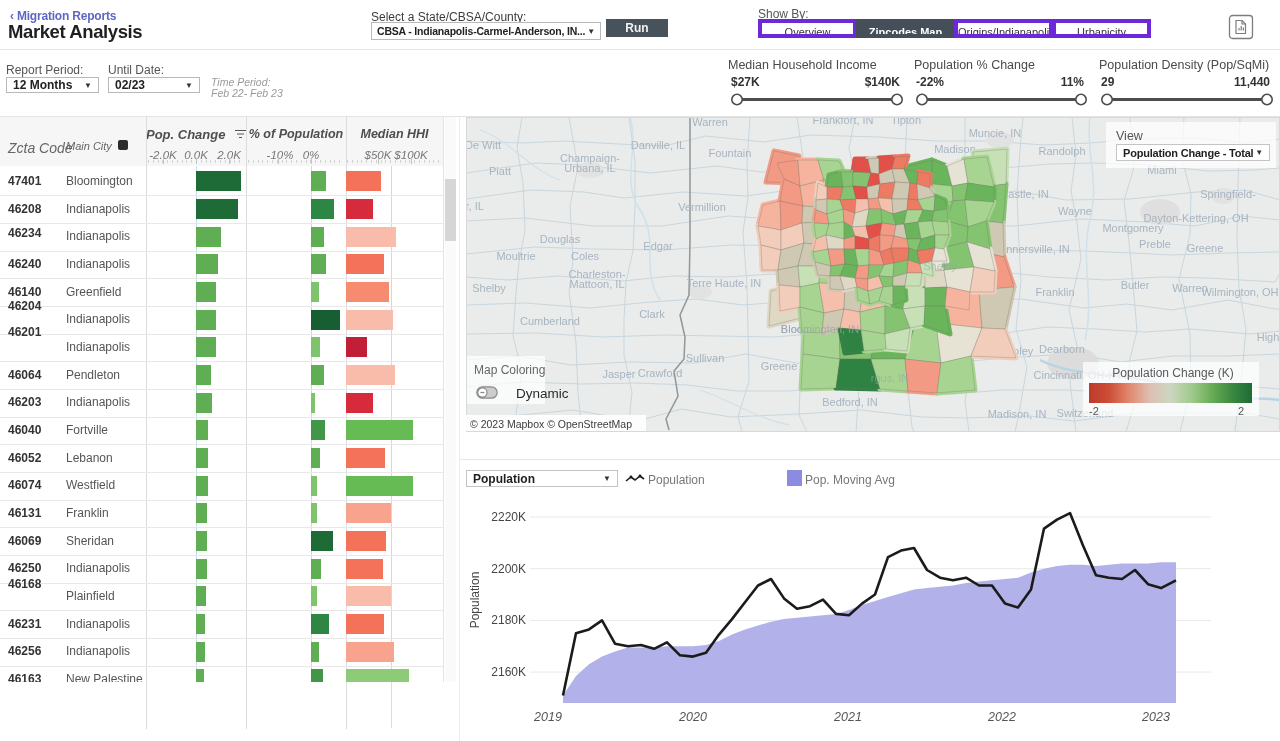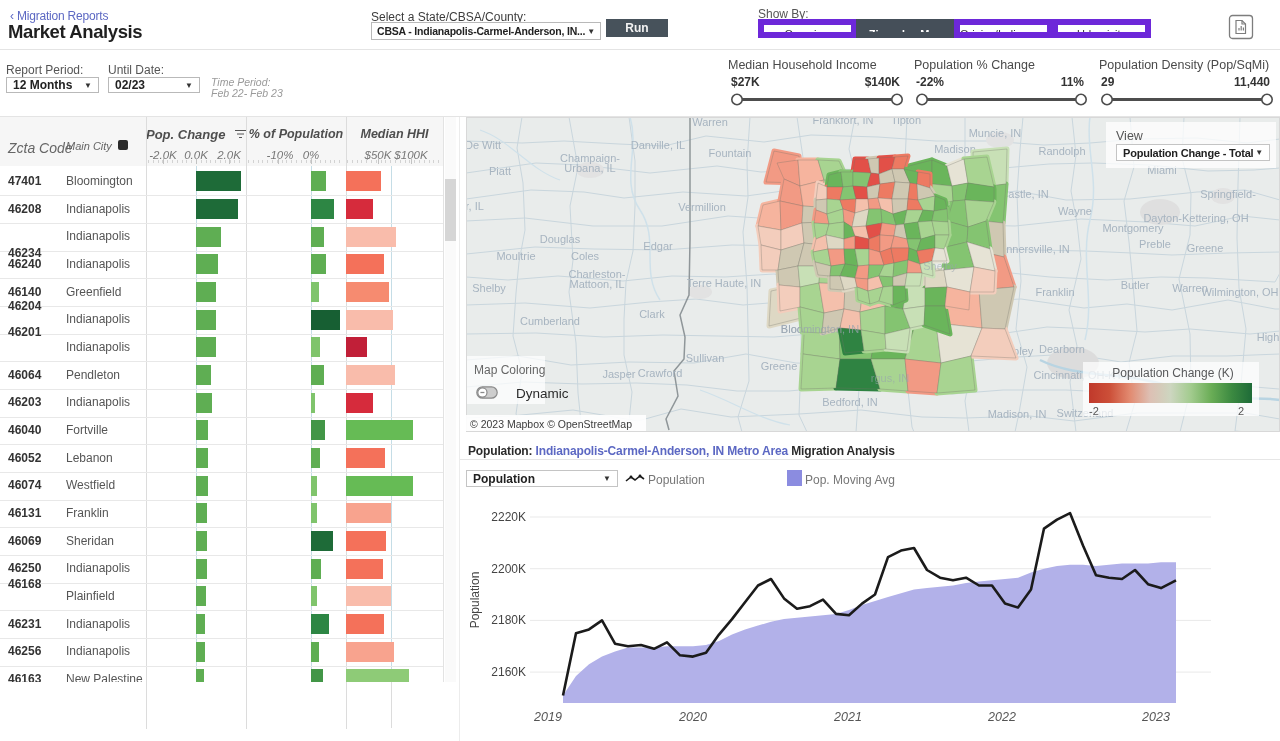--- a/index.html
+++ b/index.html
@@ -3,26 +3,26 @@
 * {margin:0;padding:0;box-sizing:border-box}
 html,body {width:1280px;height:741px;overflow:hidden;background:#fff;font-family:"Liberation Sans",sans-serif}
 .abs {position:absolute}
 .zt {position:absolute;left:8px;font-size:12px;font-weight:bold;color:#333}
 .ct {position:absolute;left:66px;font-size:12px;color:#555}
 .ddl {position:absolute;background:#fff;border:1px solid #b9b9b9;font-size:12px;font-weight:bold;color:#222;display:flex;align-items:center;padding:0 6px;white-space:nowrap;overflow:hidden}
 .ddl .txt {flex:1 1 auto;overflow:hidden}
 
 .ddl .arr {margin-left:auto;font-size:8px;color:#333}
 .axl {position:absolute;top:149px;width:40px;text-align:center;font-size:11.5px;font-style:italic;color:#777}
-.btn {position:absolute;top:19px;height:19px;border:6px solid #6d28d9;background:#fff;color:#333;font-size:11px;text-align:center;line-height:18px;white-space:nowrap;overflow:hidden}
+.btn {position:absolute;top:19px;height:19px;border:4px solid #6d28d9;background:#fff;color:#333;font-size:11px;text-align:center;line-height:18px;white-space:nowrap;overflow:hidden}
 </style></head>
 <body>
 <div class="abs" style="left:0;top:0;width:1280px;height:741px;position:relative">
 
-<div class="abs" style="left:10px;top:9px;color:#5c68c3;font-size:12px;font-weight:normal;letter-spacing:-0.2px">‹ Migration Reports</div>
+<div class="abs" style="left:10px;top:9px;color:#5c68c3;font-size:12px;font-weight:bold;letter-spacing:-0.2px">‹ Migration Reports</div>
 <div class="abs" style="left:8px;top:21px;color:#1f1f1f;font-size:18.5px;font-weight:bold;letter-spacing:-0.4px">Market Analysis</div>
 
 <div class="abs" style="left:371px;top:10px;font-size:12px;color:#3c3c3c">Select a State/CBSA/County:</div>
 <div class="ddl" style="left:371px;top:22px;width:230px;height:18px;font-size:10.5px;letter-spacing:-0.2px;padding:0 5px">
       <span class="txt">CBSA - Indianapolis-Carmel-Anderson, IN...</span>
       <span class="arr">▼</span>
     </div>
 <div class="abs" style="left:606px;top:19px;width:62px;height:18px;background:#47525b;color:#f2f2f2;font-size:12px;font-weight:bold;text-align:center;line-height:18px">Run</div>
 
 <div class="abs" style="left:758px;top:7px;font-size:12px;color:#555">Show By:</div>
@@ -180,21 +180,21 @@
 <div style="position:absolute;left:196px;top:171.4px;width:45.0px;height:20px;background:#1e6b38"></div>
 <div style="position:absolute;left:311px;top:171.4px;width:15.0px;height:20px;background:#5fae53"></div>
 <div style="position:absolute;left:346px;top:171.4px;width:35.0px;height:20px;background:#f4715a"></div>
 <div style="position:absolute;left:0px;top:222.9px;width:443px;height:1px;background:#e8e8e8"></div>
 <div class="zt" style="top:201.8px">46208</div>
 <div class="ct" style="top:201.8px">Indianapolis</div>
 <div style="position:absolute;left:196px;top:199.1px;width:42.0px;height:20px;background:#1e6b38"></div>
 <div style="position:absolute;left:311px;top:199.1px;width:23.0px;height:20px;background:#2d8644"></div>
 <div style="position:absolute;left:346px;top:199.1px;width:26.5px;height:20px;background:#d62b3c"></div>
 <div style="position:absolute;left:0px;top:250.6px;width:443px;height:1px;background:#e8e8e8"></div>
-<div class="zt" style="top:246px">46234</div>
+<div class="zt" style="top:226px">46234</div>
 <div class="ct" style="top:229.4px">Indianapolis</div>
 <div style="position:absolute;left:196px;top:226.7px;width:24.5px;height:20px;background:#5fae53"></div>
 <div style="position:absolute;left:311px;top:226.7px;width:13.0px;height:20px;background:#5fae53"></div>
 <div style="position:absolute;left:346px;top:226.7px;width:50.0px;height:20px;background:#f9bcab"></div>
 <div style="position:absolute;left:0px;top:278.2px;width:443px;height:1px;background:#e8e8e8"></div>
 <div class="zt" style="top:257.1px">46240</div>
 <div class="ct" style="top:257.1px">Indianapolis</div>
 <div style="position:absolute;left:196px;top:254.4px;width:22.0px;height:20px;background:#5fae53"></div>
 <div style="position:absolute;left:311px;top:254.4px;width:15.0px;height:20px;background:#5fae53"></div>
 <div style="position:absolute;left:346px;top:254.4px;width:38.0px;height:20px;background:#f4715a"></div>
@@ -734,21 +734,20 @@
 
 <div class="abs" style="left:1083px;top:362px;width:176px;height:54px;background:rgba(255,255,255,0.72)"></div>
 <div class="abs" style="left:1090px;top:366px;width:166px;text-align:center;font-size:12px;color:#58595b">Population Change (K)</div>
 <div class="abs" style="left:1089px;top:383px;width:163px;height:20px;background:linear-gradient(to right,#c0392b,#cc4f38,#e28a70,#ddc0b4,#cdd6c0,#a2cb8e,#6aad56,#3c8a41,#1e6b38)"></div>
 <div class="abs" style="left:1089px;top:405px;font-size:11px;color:#555">-2</div>
 <div class="abs" style="left:1238px;top:405px;font-size:11px;color:#555">2</div>
 
 <div class="abs" style="left:466px;top:415px;width:180px;height:16px;background:rgba(255,255,255,0.9)"></div>
 <div class="abs" style="left:470px;top:418px;font-size:10.5px;color:#3c3c3c">© 2023 Mapbox © OpenStreetMap</div>
 
-<div class="abs" style="left:468px;top:444px;font-size:12px;letter-spacing:-0.15px;color:#2b2b2b;font-weight:bold">Population: <span style="color:#5c68c3">Indianapolis-Carmel-Anderson, IN Metro Area</span> <span style="font-weight:bold;color:#2b2b2b">Migration Analysis</span></div>
 <div class="abs" style="left:460px;top:459px;width:820px;height:1px;background:#e6e6e6"></div>
 <div class="ddl" style="left:466px;top:470px;width:152px;height:17px;border-color:#c4c4c4">
       <span class="txt">Population</span>
       <span class="arr">▼</span>
     </div>
 <svg class="abs" style="left:625px;top:474px" width="20" height="10" viewBox="0 0 20 10">
       <path d="M1,7 L6,3 L10,6 L15,2 L19,5" stroke="#1b1b1b" stroke-width="1.6" fill="none"></path>
       <circle cx="6" cy="3" r="1.4" fill="#1b1b1b"></circle>
       <circle cx="15" cy="2" r="1.4" fill="#1b1b1b"></circle>
     </svg>

